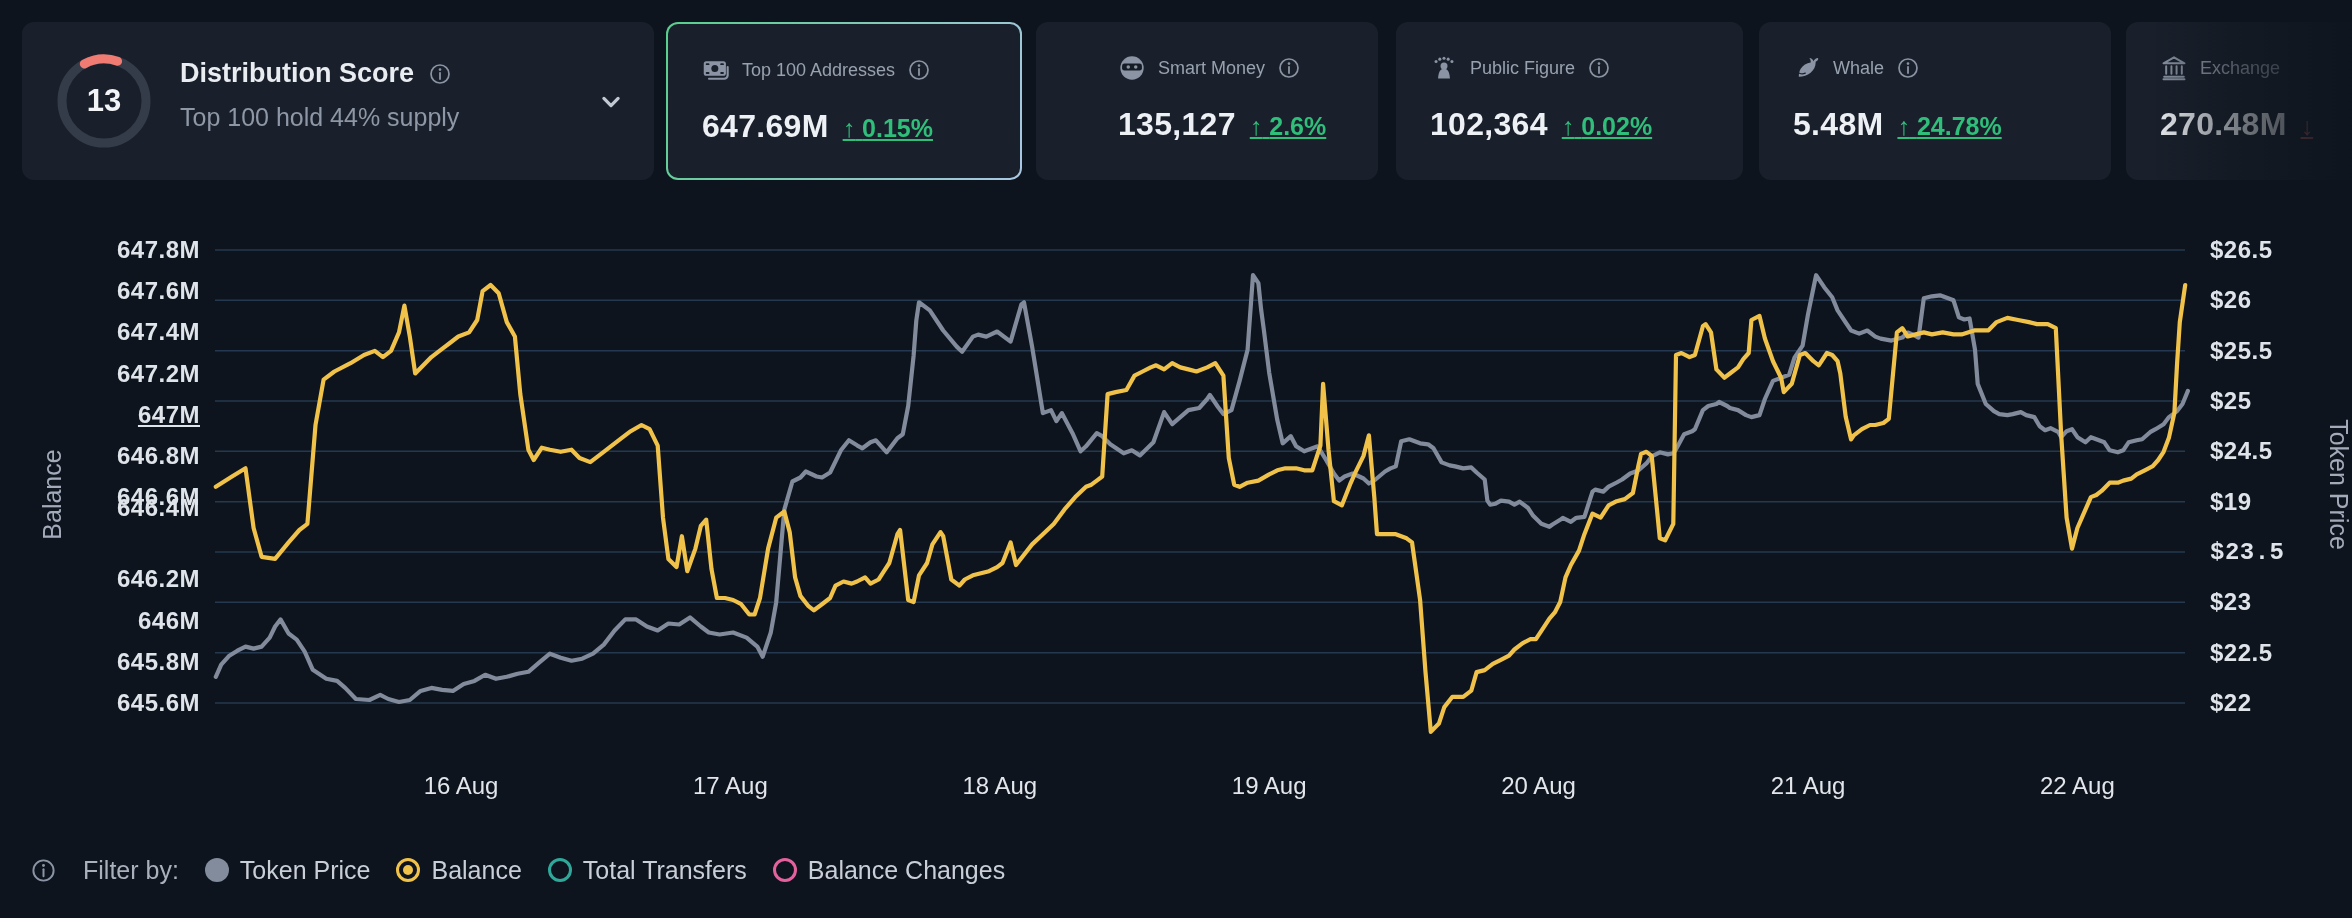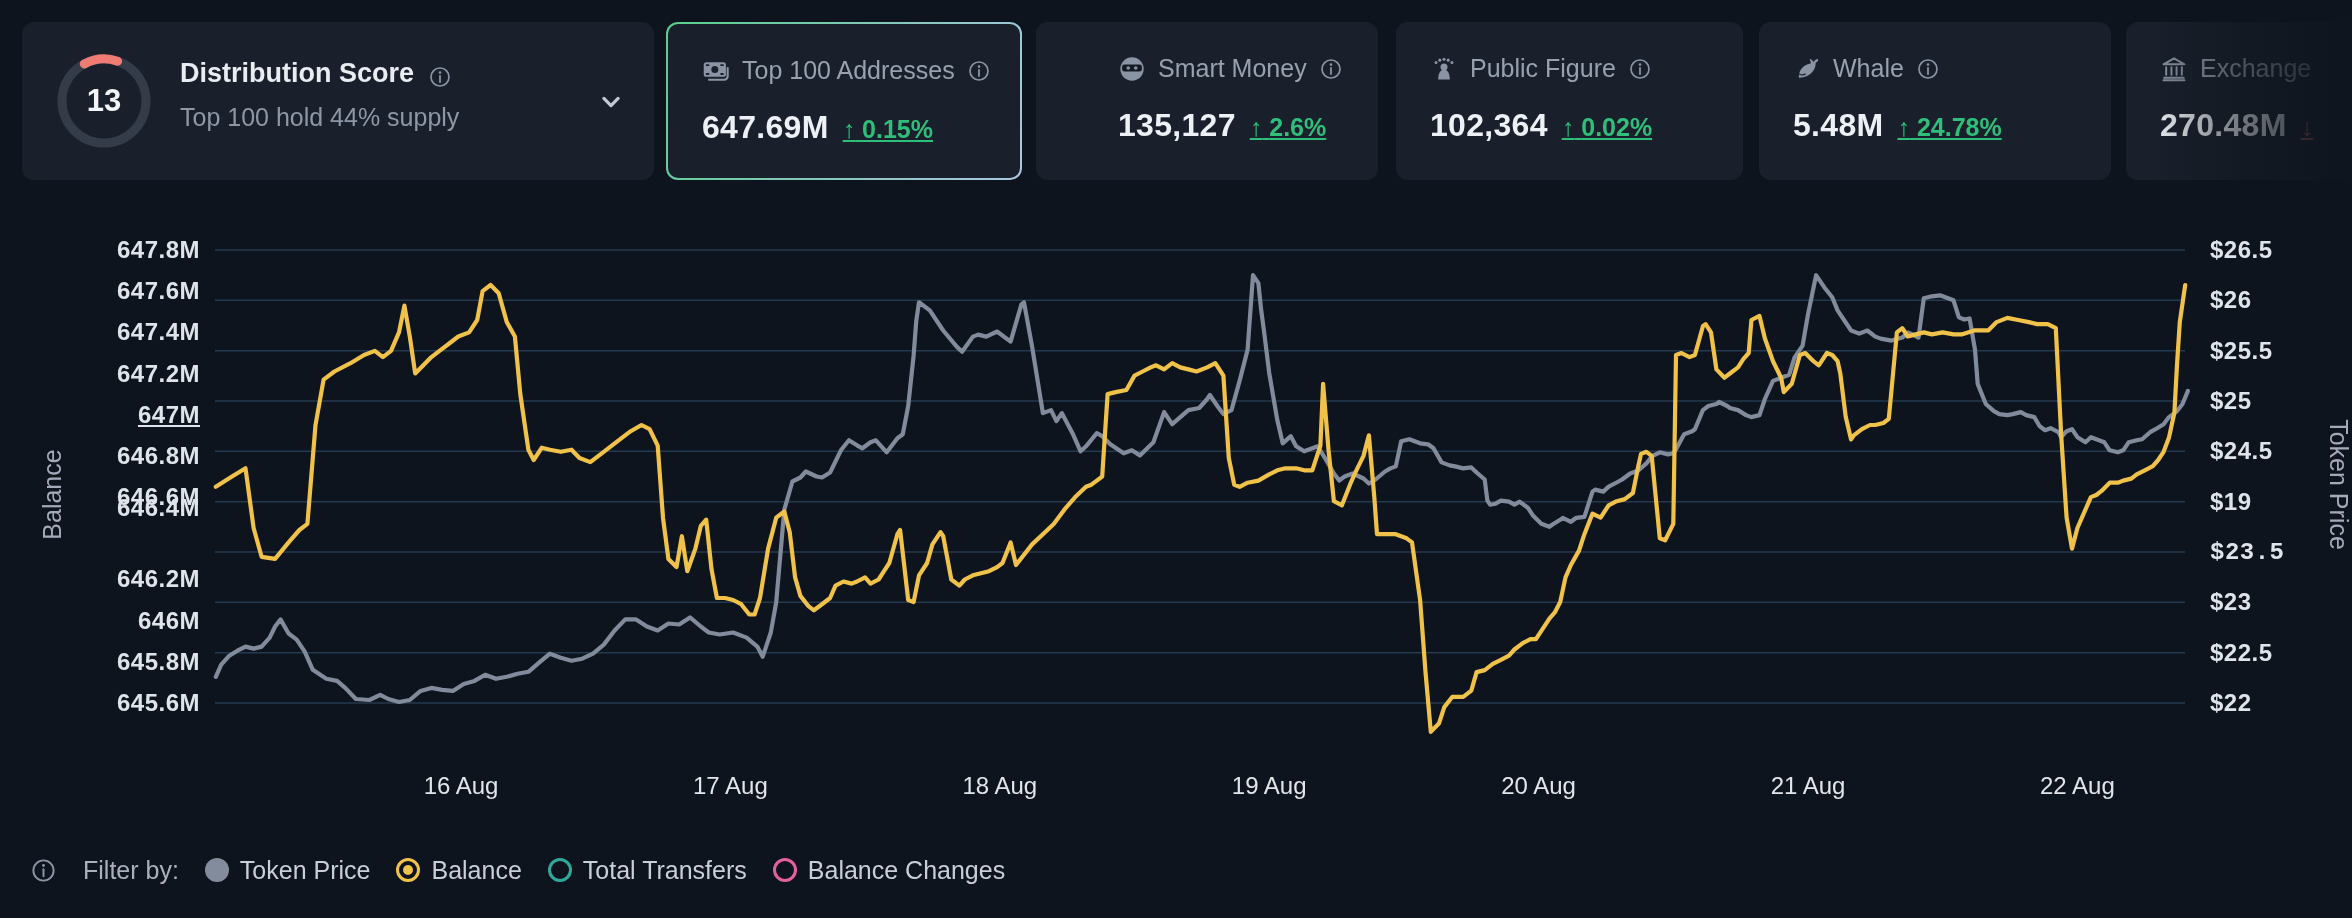--- a/index.html
+++ b/index.html
@@ -6,35 +6,35 @@
   html,body { width:2352px; height:918px; background:#0E141D; overflow:hidden;
               font-family:"Liberation Sans", sans-serif; }
   .abs { position:absolute; }
 
   
   .card { position:absolute; top:22px; height:158px; background:#1A202B; border-radius:12px; }
   .card.selected { background:linear-gradient(#1A202B,#1A202B) padding-box,
                    linear-gradient(115deg,#57D08B 0%,#7fc9b4 45%,#a9c7e4 100%) border-box;
                    border:2px solid transparent; }
   .card-inner { padding:32px 0 0 34px; }
-  .card-label-row { display:flex; align-items:center; gap:12px; color:#97A1AF; font-size:25px; }
+  .card-label-row { display:flex; align-items:center; gap:12px; color:#97A1AF; font-size:18px; }
   .card-label-row .ic { width:28px; height:28px; flex:0 0 auto; }
   .card-value-row { margin-top:24px; display:flex; align-items:baseline; gap:14px; }
   .card-value { font-size:32px; font-weight:700; color:#EDF0F4; letter-spacing:.3px; }
   .card-change { font-size:25px; font-weight:600; color:#2FBF7B;text-decoration:underline; }
   .card-change.neg { color:#CD675E; }
   .info-ic { width:24px; height:24px; color:#8A94A4; flex:0 0 auto; }
 
   
   #dist-card { left:22px; width:632px; }
   .gauge-wrap { position:absolute; left:30px; top:27px; width:104px; height:104px; }
   .gauge-score { position:absolute; inset:0; display:flex; align-items:center; justify-content:center;
                  color:#F2F4F7; font-size:31px; font-weight:700; }
   .dist-text { position:absolute; left:158px; top:36px; }
-  .dist-title-row { display:flex; align-items:flex-end; gap:14px; }
+  .dist-title-row { display:flex; align-items:center; gap:14px; }
   .dist-title { font-size:27px; font-weight:700; color:#E9ECF1; }
   .dist-sub { margin-top:14px; font-size:25px; color:#8E97A6; }
   .chev { position:absolute; right:26px; top:63px; width:34px; height:34px; }
 
   #card-top100   { left:666px;  width:356px; }
   #card-smart    { left:1036px; width:342px;padding-left:48px; }
   #card-public   { left:1396px; width:347px; }
   #card-whale    { left:1759px; width:352px; }
   #card-exchange { left:2126px; width:240px; }
   .fade-right { left:2150px; top:10px; width:202px; height:182px; z-index:5;

